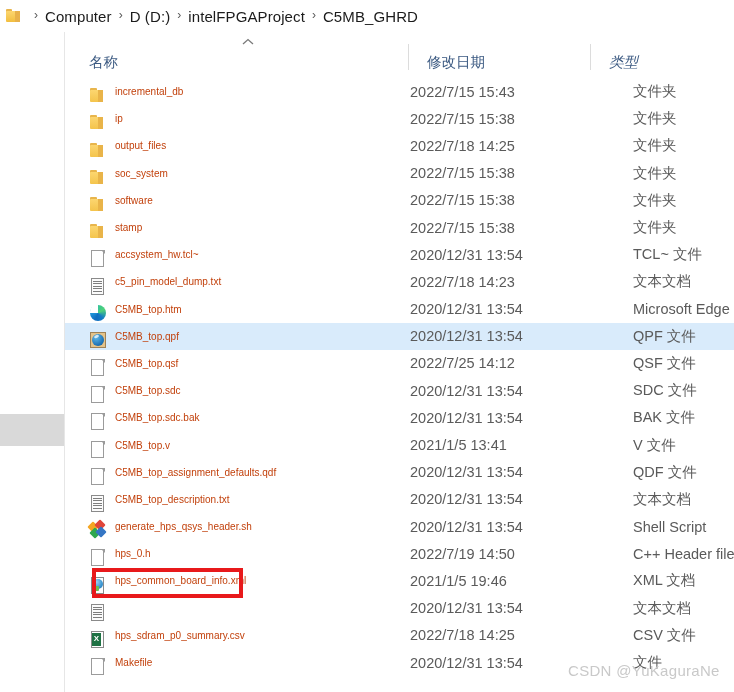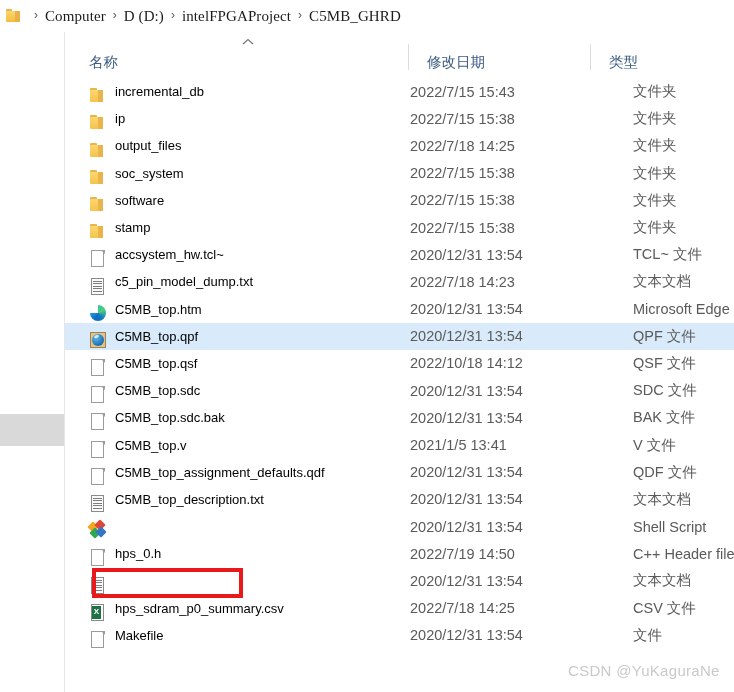--- a/index.html
+++ b/index.html
@@ -58,21 +58,20 @@
     position: absolute;
     left: 9px; top: 2px;
     width: 5px; height: 11px;
     background: #e8b14a;
   }
   .crumb-text {
     font-size: 15px;
     color: #1b1b1b;
     white-space: nowrap;
     letter-spacing: 0.1px;
-    font-family: Liberation Serif, serif;
   }
   .crumb-sep {
     font-size: 12px;
     color: #5a5a5a;
     padding: 0 7px;
     position: relative;
     top: -1px;
   }
 
   
@@ -168,22 +167,22 @@
     position: absolute;
     left: 24px;
     width: 18px;
     height: 20px;
     top: 50%;
     transform: translateY(-50%);
   }
   .cell-name {
     position: absolute;
     left: 50px;
-    font-size: 13px;
-    color: #000000;
+    font-size: 10px;
+    color: #c2410c;
     white-space: nowrap;
   }
   .cell-date {
     position: absolute;
     left: 345px;
     font-size: 14.5px;
     color: #5a5a5a;
     white-space: nowrap;
   }
   .cell-type {
@@ -419,21 +418,21 @@
     <div id="colheaders">
       <span id="sort-arrow">
         <svg width="12" height="8" viewBox="0 0 12 8">
           <path d="M1 6 L6 1.5 L11 6" fill="none" stroke="#7a7a7a" stroke-width="1.3"></path>
         </svg>
       </span>
       <span class="colhead" style="left:24px;">名称</span>
       <span class="coldiv" style="left:343px;"></span>
       <span class="colhead" style="left:362px;">修改日期</span>
       <span class="coldiv" style="left:525px;"></span>
-      <span class="colhead" style="left:544px;">类型</span>
+      <span class="colhead" style="left:544px;font-style:italic;">类型</span>
     </div>
 
     <div id="rows">
         <div class="row">
           <span class="cell-icon ico ico-folder">
             <span class="tab"></span>
             <span class="body"></span>
             <span class="fold"></span>
           </span>
           <span class="cell-name">incremental_db</span>
@@ -526,21 +525,21 @@
           <span class="cell-name">C5MB_top.qpf</span>
           <span class="cell-date">2020/12/31 13:54</span>
           <span class="cell-type">QPF 文件</span>
         </div>
         <div class="row">
           <span class="cell-icon ico ico-doc">
             <span class="page"></span>
             <span class="corner"></span>
           </span>
           <span class="cell-name">C5MB_top.qsf</span>
-          <span class="cell-date">2022/10/18 14:12</span>
+          <span class="cell-date">2022/7/25 14:12</span>
           <span class="cell-type">QSF 文件</span>
         </div>
         <div class="row">
           <span class="cell-icon ico ico-doc">
             <span class="page"></span>
             <span class="corner"></span>
           </span>
           <span class="cell-name">C5MB_top.sdc</span>
           <span class="cell-date">2020/12/31 13:54</span>
           <span class="cell-type">SDC 文件</span>
@@ -581,33 +580,44 @@
           <span class="cell-date">2020/12/31 13:54</span>
           <span class="cell-type">文本文档</span>
         </div>
         <div class="row">
           <span class="cell-icon ico ico-sh">
             <span class="d1"></span>
             <span class="d2"></span>
             <span class="d3"></span>
             <span class="d4"></span>
           </span>
+          <span class="cell-name">generate_hps_qsys_header.sh</span>
           <span class="cell-date">2020/12/31 13:54</span>
           <span class="cell-type">Shell Script</span>
         </div>
         <div class="row">
           <span class="cell-icon ico ico-doc">
             <span class="page"></span>
             <span class="corner"></span>
           </span>
           <span class="cell-name">hps_0.h</span>
           <span class="cell-date">2022/7/19 14:50</span>
           <span class="cell-type">C++ Header file</span>
         </div>
         <div class="row">
+          <span class="cell-icon ico ico-xml">
+            <span class="page"></span>
+            <span class="glyph"></span>
+            <span class="glyph2"></span>
+          </span>
+          <span class="cell-name">hps_common_board_info.xml</span>
+          <span class="cell-date">2021/1/5 19:46</span>
+          <span class="cell-type">XML 文档</span>
+        </div>
+        <div class="row">
           <span class="cell-icon ico ico-txt">
             <span class="page"></span>
             <span class="lines"></span>
           </span>
           <span class="cell-date">2020/12/31 13:54</span>
           <span class="cell-type">文本文档</span>
         </div>
         <div class="row">
           <span class="cell-icon ico ico-csv">
             <span class="page"></span>

